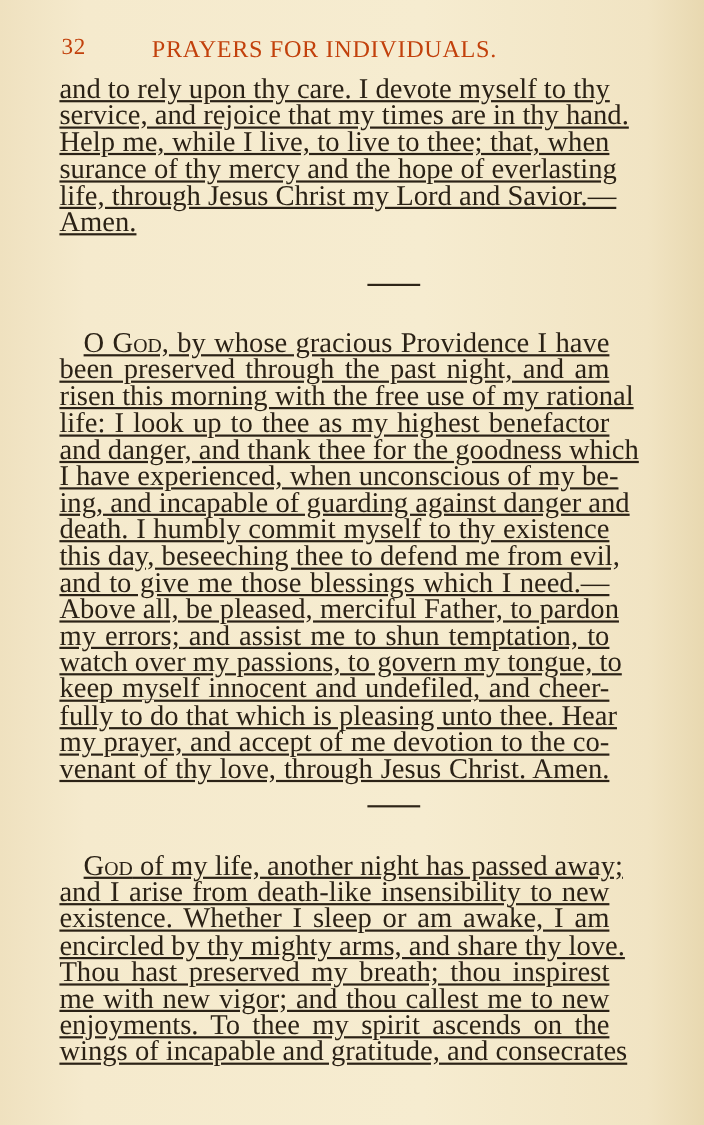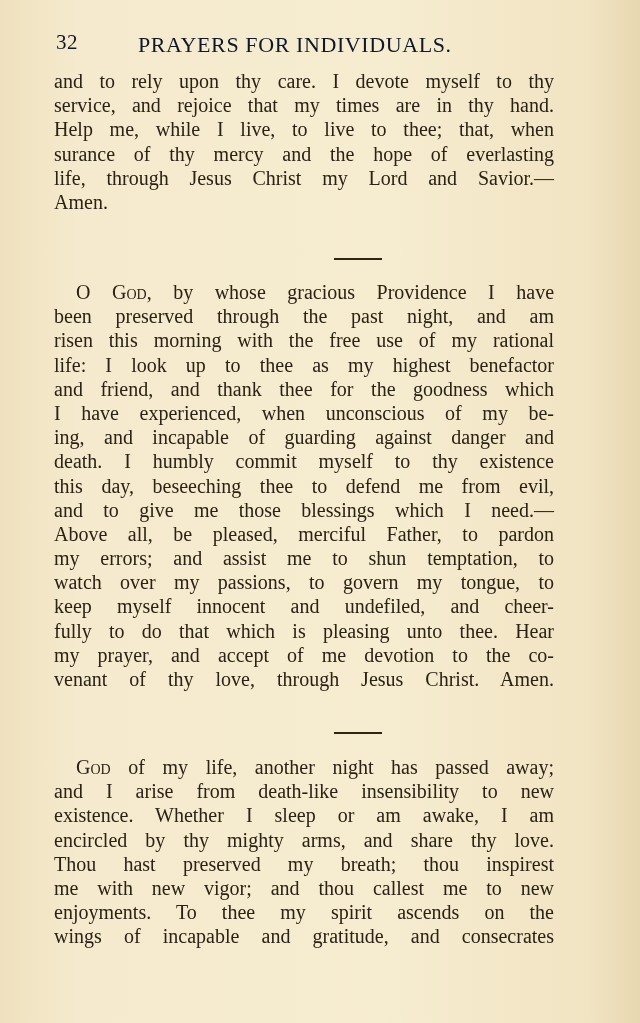--- a/index.html
+++ b/index.html
@@ -23,53 +23,55 @@
       width: 500px;
     }
     .running-head {
       position: absolute;
       top: 30px;
       left: 0;
       width: 500px;
       height: 30px;
       font-size: 19px;
       letter-spacing: 0.6px;
-      color: #0f172a;
+      color: #c2410c;
     }
     .folio {
       position: absolute;
       left: 2px;
       top: 0;
       font-size: 21px;
     }
     .head-title {
       position: absolute;
       left: 84px;
       top: 2px;
       font-size: 22px;
     }
     .para {
       position: absolute;
       left: 0;
       width: 500px;
-      font-size: 20px;
+      font-size: 26px;
       line-height: 24.2px;
+      text-decoration: underline;
     }
     .line {
       display: block;
       height: 24.2px;
       white-space: nowrap;
       text-align: justify;
       text-align-last: justify;
     }
     .line.last {
       text-align-last: left;
     }
     .line.indent {
       padding-left: 22px;
+      margin-top: 20px;
     }
     .sc {
       font-variant: small-caps;
     }
     .p1 { top: 69px; }
     .p2 { top: 280px; }
     .p3 { top: 755px; }
     .rule {
       position: absolute;
       height: 2px;
@@ -98,21 +100,21 @@
     <span class="line last">Amen.</span>
   </div>
 
   <div class="rule rule1"></div>
 
   <div class="para p2">
     <span class="line indent"><span class="sc">O God,</span><span> by whose gracious Providence I have</span></span>
     <span class="line">been preserved through the past night, and am</span>
     <span class="line">risen this morning with the free use of my rational</span>
     <span class="line">life: I look up to thee as my highest benefactor</span>
-    <span class="line">and friend, and thank thee for the goodness which</span>
+    <span class="line">and danger, and thank thee for the goodness which</span>
     <span class="line">I have experienced, when unconscious of my be-</span>
     <span class="line">ing, and incapable of guarding against danger and</span>
     <span class="line">death.  I humbly commit myself to thy existence</span>
     <span class="line">this day, beseeching thee to defend me from evil,</span>
     <span class="line">and to give me those blessings which I need.—</span>
     <span class="line">Above all, be pleased, merciful Father, to pardon</span>
     <span class="line">my errors;  and assist me to shun temptation, to</span>
     <span class="line">watch over my passions, to govern my tongue, to</span>
     <span class="line">keep myself innocent and undefiled, and cheer-</span>
     <span class="line">fully to do that which is pleasing unto thee.  Hear</span>

